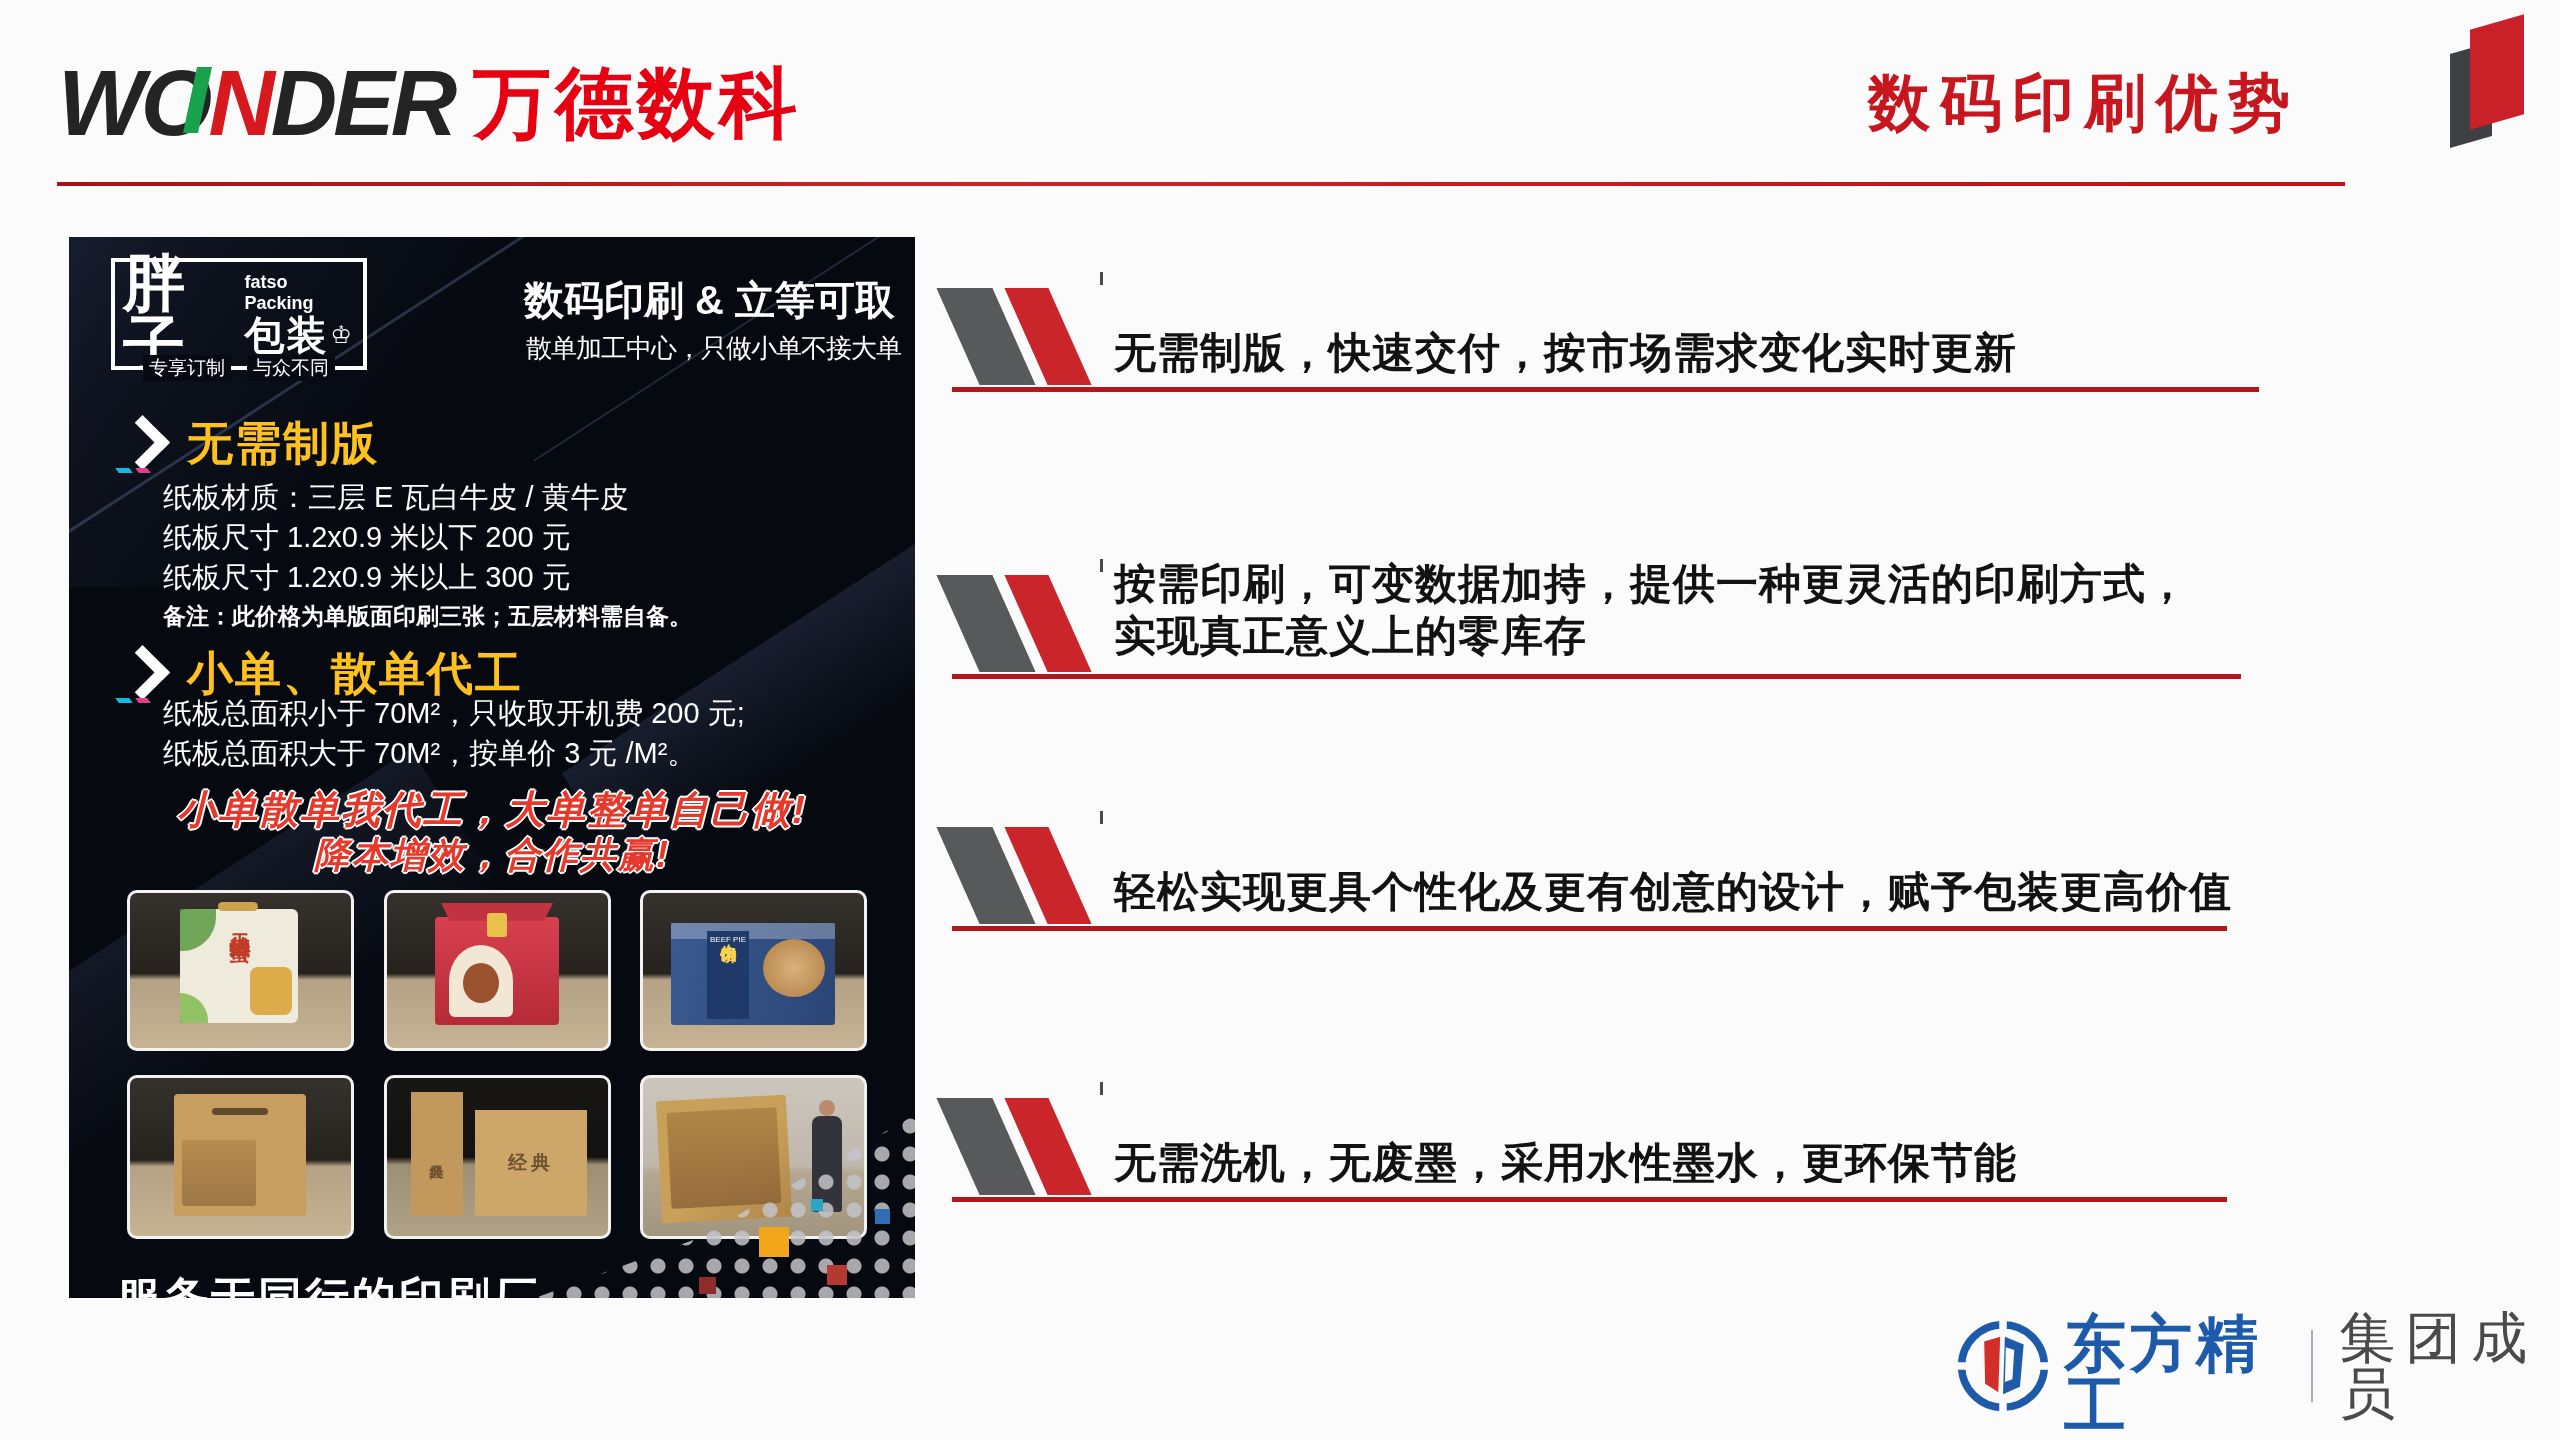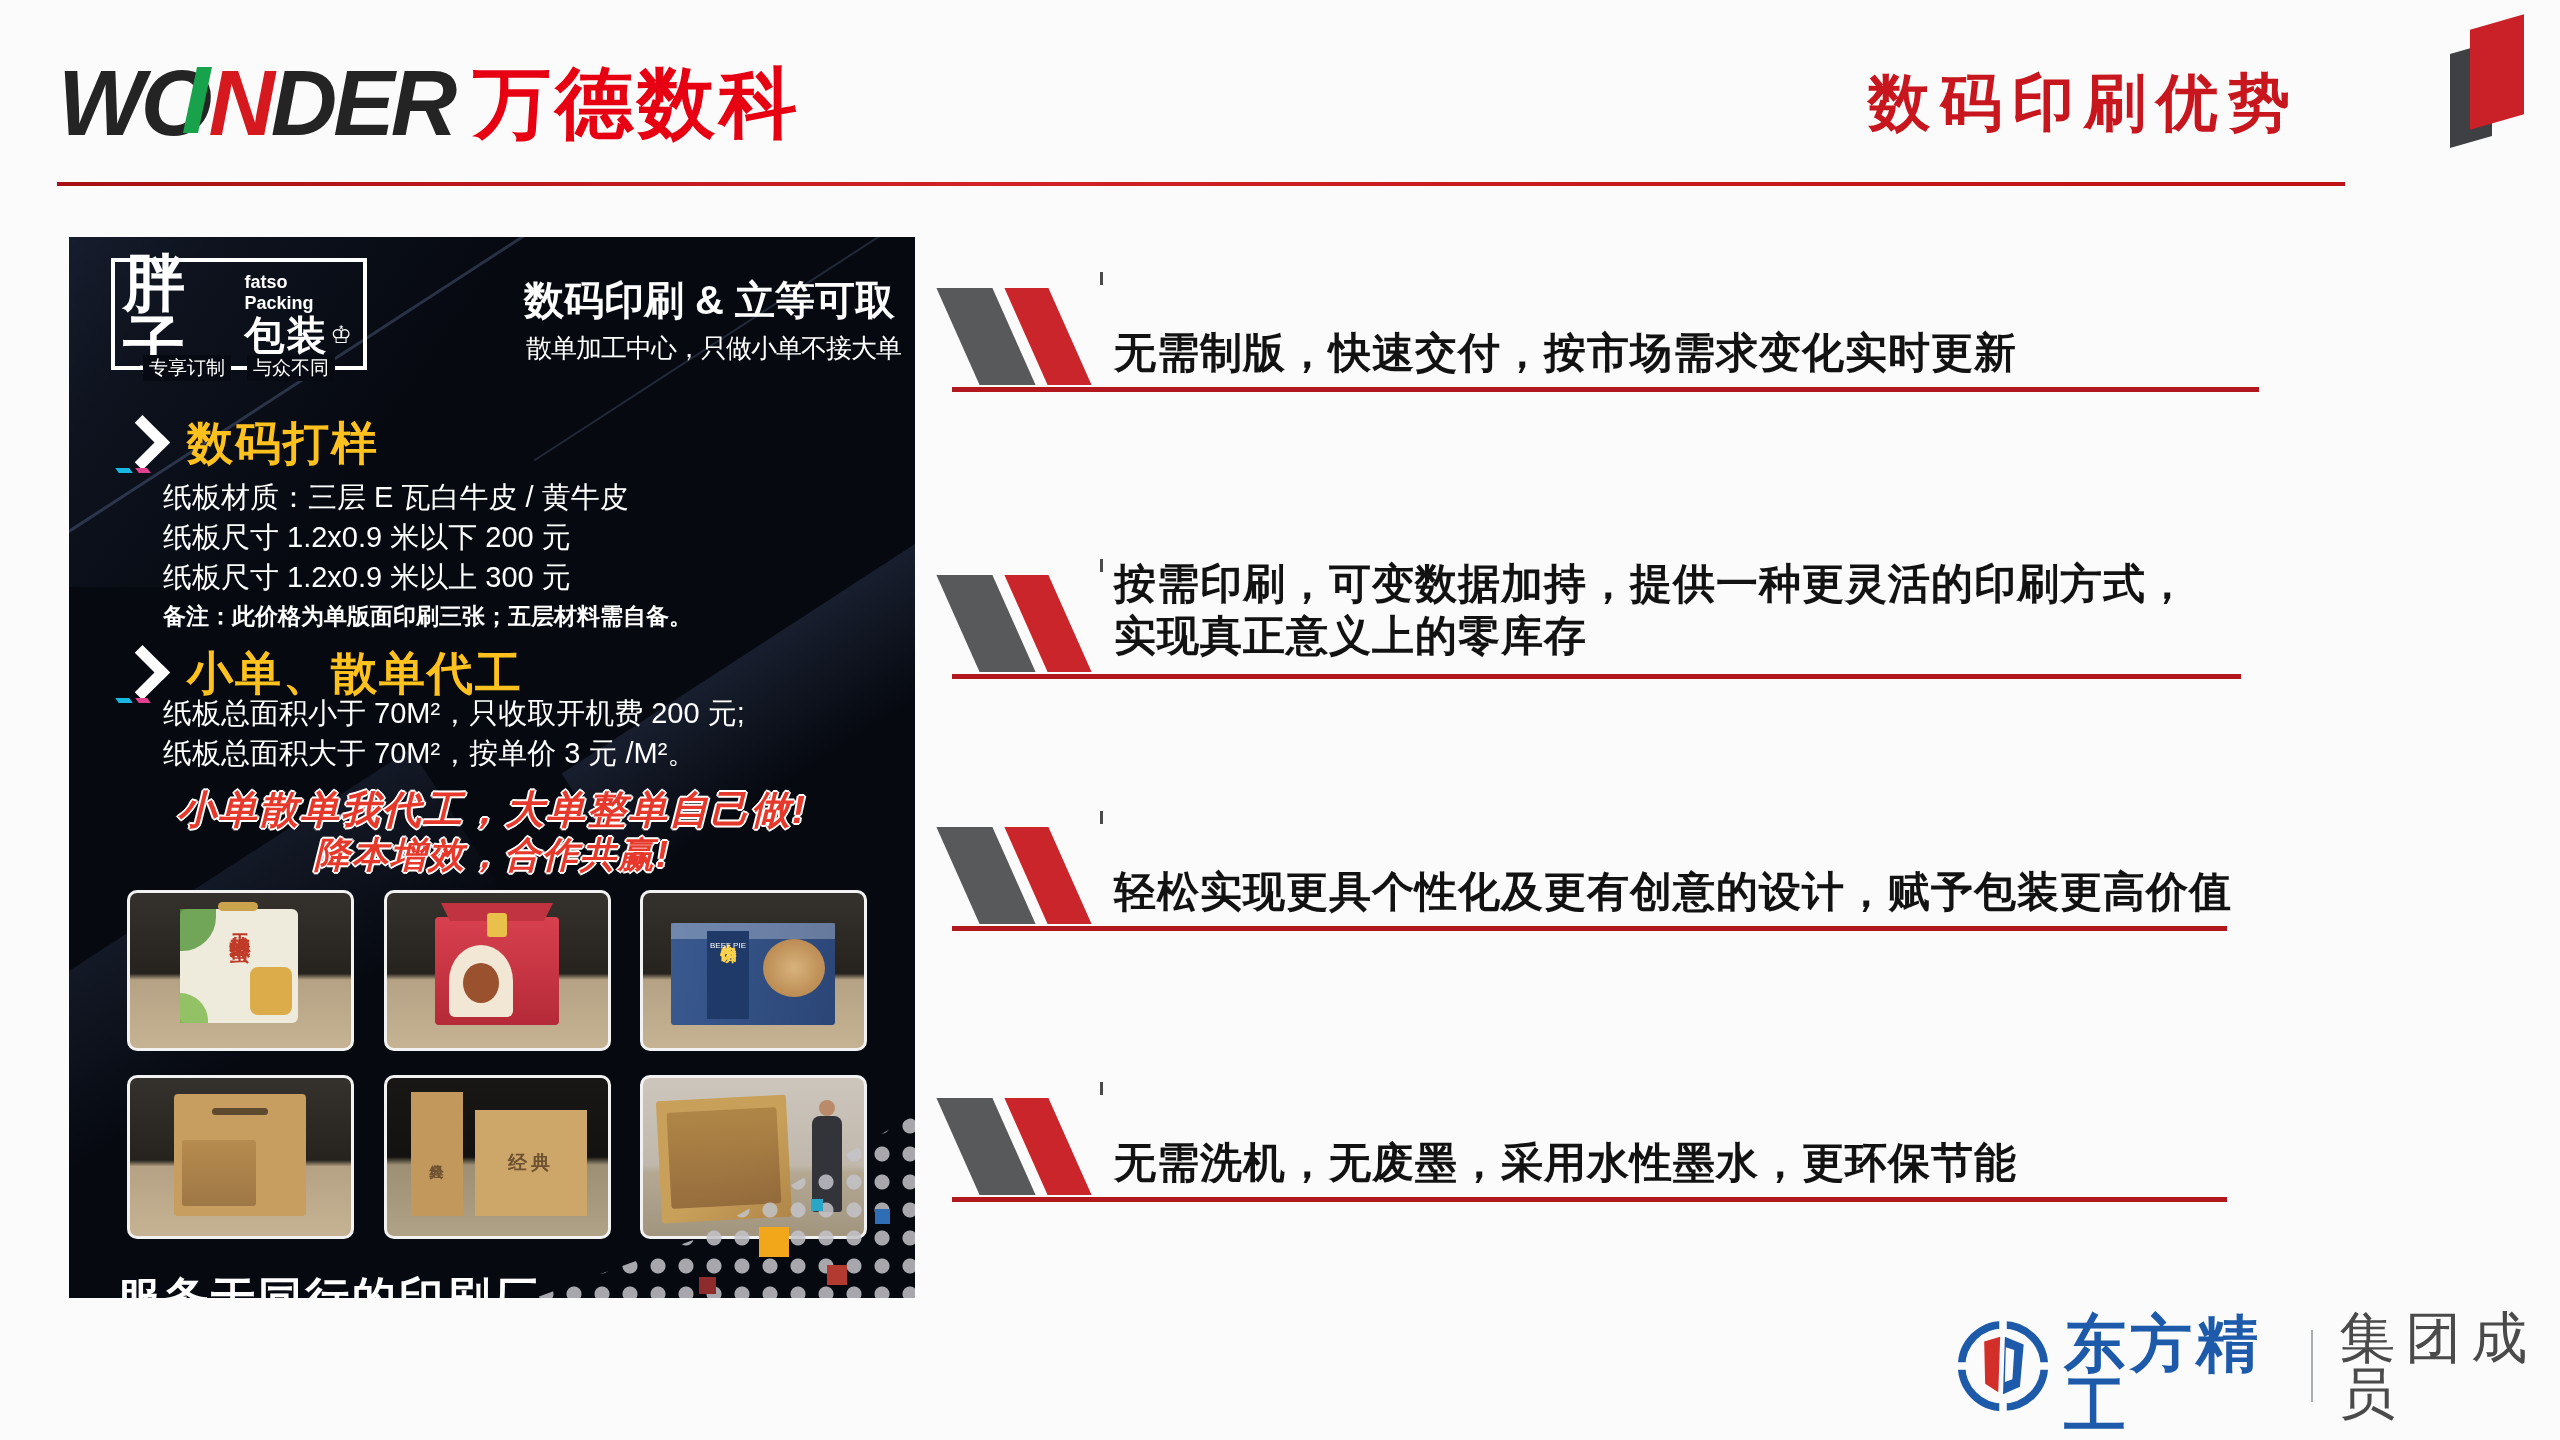--- a/index.html
+++ b/index.html
@@ -79,21 +79,21 @@
   .prod-redbox{position:absolute;left:48px;top:24px;width:124px;height:108px;background:linear-gradient(#d8404e,#b52a38);border-radius:4px;}
   .red-flap{position:absolute;left:6px;top:-14px;width:112px;height:18px;background:#c13340;clip-path:polygon(8% 100%,92% 100%,100% 0,0 0);}
   .red-ribbon{position:absolute;left:52px;top:-4px;width:20px;height:24px;background:#e8c04a;border-radius:3px;}
   .red-panel{position:absolute;left:14px;top:28px;width:64px;height:72px;background:#f2e7d4;border-radius:50% 50% 6px 6px;}
   .red-meat{position:absolute;left:14px;top:18px;width:36px;height:40px;background:#9a522e;border-radius:50%;}
 
   .prod-bluebox{position:absolute;left:28px;top:30px;width:164px;height:102px;background:linear-gradient(100deg,#3a5a90,#2b4576);border-radius:3px;}
   .blue-top{position:absolute;left:0;top:0;width:100%;height:16px;background:rgba(255,255,255,.28);}
   .blue-strip{position:absolute;left:36px;top:8px;width:42px;height:88px;background:#1f3a68;display:flex;flex-direction:column;align-items:center;}
   .blue-label{writing-mode:vertical-rl;font-size:16px;font-weight:900;color:#ffd34d;letter-spacing:1px;}
-  .blue-sub{font-size:8px;color:#fff;margin-top:6px;}
+  .blue-sub{font-size:8px;color:#fff;margin-top:0;}
   .blue-pies{position:absolute;right:10px;top:16px;width:62px;height:58px;background:radial-gradient(#d8b27c,#b07c43);border-radius:50%;}
 
   .prod-kraft{position:absolute;left:44px;top:16px;width:132px;height:122px;background:#c79e5f;border-radius:4px;}
   .kraft-slot{position:absolute;left:38px;top:14px;width:56px;height:7px;background:#5d4a2f;border-radius:4px;}
   .kraft-scene{position:absolute;left:8px;bottom:10px;width:74px;height:66px;background:linear-gradient(#b3854a,#8f6a3c);opacity:.75;border-radius:3px;}
 
   .k1{position:absolute;left:24px;top:14px;width:52px;height:124px;background:#c2985c;display:flex;align-items:center;justify-content:center;}
   .k1 .v-cl{writing-mode:vertical-rl;font-size:14px;font-weight:900;color:#6e5231;}
   .k2{position:absolute;left:88px;top:32px;width:112px;height:106px;background:#cda669;display:flex;align-items:center;justify-content:center;}
   .k2 .h-cl{font-size:19px;font-weight:900;color:#6e5231;letter-spacing:4px;}
@@ -180,21 +180,21 @@
 
   <div class="poster-headline">数码印刷 &amp; 立等可取</div>
   <div class="poster-subheadline">散单加工中心，只做小单不接大单</div>
 
   <div class="sec-head sec1">
     <div class="arrow-wrap">
       <div class="chev"></div>
       <div class="tick-c"></div>
       <div class="tick-m"></div>
     </div>
-    <div class="sec-title">数码打样</div>
+    <div class="sec-title">无需制版</div>
   </div>
 
   <div class="text-block tb1">
     <div class="p-line">纸板材质：三层 E 瓦白牛皮 / 黄牛皮</div>
     <div class="p-line">纸板尺寸 1.2x0.9 米以下 200 元</div>
     <div class="p-line">纸板尺寸 1.2x0.9 米以上 300 元</div>
   </div>
   <div class="p-note">备注：此价格为单版面印刷三张；五层材料需自备。</div>
 
   <div class="sec-head sec2">

